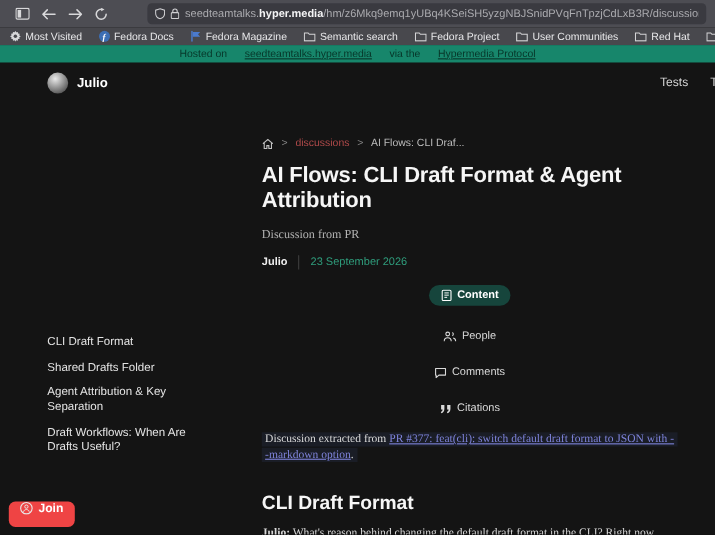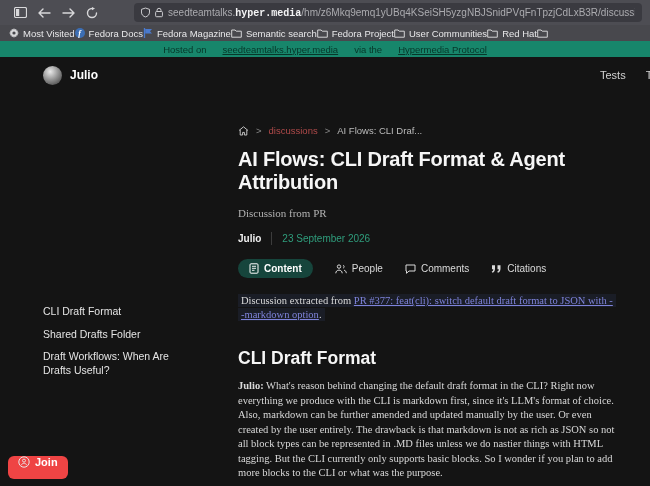--- a/index.html
+++ b/index.html
@@ -7,24 +7,24 @@
   body { background:#131313; font-family:"Liberation Sans",sans-serif; position:relative; }
 
   
   .toolbar { height:25px; background:#4d4d53; display:flex; align-items:center; padding:0 8px; }
   .tb-btn { width:24px; height:20px; display:flex; align-items:center; justify-content:center;
             color:#d8d8da; border-radius:3px; flex:0 0 auto; }
   .tb-btn svg { display:block; }
   .urlbar { flex:1; height:19px; margin-left:30px; background:#3a3a40; border-radius:4px;
             display:flex; align-items:center; padding:0 7px; gap:5px; min-width:0; }
   .url-text { font-size:10px; white-space:nowrap; overflow:hidden; color:#ababaf; }
-  .url-text .dom { color:#f4f4f5; font-weight:600;font-family:Liberation Mono, monospace; }
+  .url-text .dom { color:#f4f4f5; font-weight:600; }
 
   .bookmarks { height:16px; background:#48484d; display:flex; align-items:center;
-               padding:0 9px; font-size:9.5px; color:#e8e8ea; white-space:nowrap; }
+               padding:0 9px; gap:15px; font-size:9.5px; color:#e8e8ea; white-space:nowrap; }
   .bm { display:flex; align-items:center; gap:4px; }
   .bm svg { flex:0 0 auto; }
   .fedora-dot { width:10px; height:10px; border-radius:50%; background:#3c6eb4; color:#fff;
                 font-size:8px; font-weight:bold; font-family:"Liberation Serif",serif;
                 display:flex; align-items:center; justify-content:center; font-style:italic; }
 
   .banner { height:16px; background:#17866b; display:flex; align-items:center; justify-content:center;
             font-size:9.5px; color:#073629; gap:16px; }
   .banner .lnk { text-decoration:underline; cursor:pointer; }
 
@@ -50,21 +50,21 @@
   .breadcrumb .sep { color:#8a8a8a; }
   .bc-red { color:#b04a4a; cursor:pointer; }
   .page-title { margin-top:12px; font-size:20px; font-weight:bold; color:#f6f6f6; line-height:1.16;
                 letter-spacing:-0.2px; width:392px; }
   .subtitle { margin-top:13px; font-family:"Liberation Serif",serif; font-size:11px; color:#b3b3b3; }
   .byline { margin-top:13px; display:flex; align-items:center; font-size:10px; }
   .byline .author { color:#f0f0f0; font-weight:bold; }
   .byline .vsep { width:1px; height:13px; background:#3c3c3c; margin:0 10px; }
   .byline .date { color:#2f9d7c; }
 
-  .tabs { margin-top:14px; display:flex; align-items:center; gap:22px; font-size:10px; color:#dadada; }
+  .tabs { margin-top:14px; display:flex; align-items:center; gap:22px; font-size:10px; color:#dadada;flex-direction:column; }
   .tab { display:flex; align-items:center; gap:5px; cursor:pointer; }
   .tab.active { background:#16453c; border-radius:12px; padding:4px 11px; color:#fff; font-weight:600; }
 
   .intro { margin-top:16px; font-family:"Liberation Serif",serif; font-size:10.5px; line-height:14px;
            color:#dadada; }
   .intro .hl { background:#1a1d26; padding:1px 3px; -webkit-box-decoration-break:clone;
                box-decoration-break:clone; }
   .intro .plink { color:#7e83da; text-decoration:underline; cursor:pointer; }
 
   .h2 { margin-top:26px; font-size:17.5px; font-weight:bold; color:#f6f6f6; }
@@ -175,20 +175,21 @@
     <div class="site-name">Julio</div>
     <div class="site-nav">
       <span>Tests</span>
       <span>The Futu</span>
     </div>
   </div>
 
   <div class="toc">
     <div class="toc-item">CLI Draft Format</div>
     <div class="toc-item">Shared Drafts Folder</div>
+    <div class="toc-item">Agent Attribution &amp; Key Separation</div>
     <div class="toc-item">Draft Workflows: When Are Drafts Useful?</div>
   </div>
 
   <div class="content">
 
     <div class="breadcrumb">
       <svg width="11" height="10" viewBox="0 0 11 10">
           <path d="M1 4.5 5.5.8 10 4.5M2.2 4v5h2.4V6.4h1.8V9h2.4V4" fill="none" stroke="#c2c2c2" stroke-width="1"></path>
         </svg>
       <span class="sep">&gt;</span>

